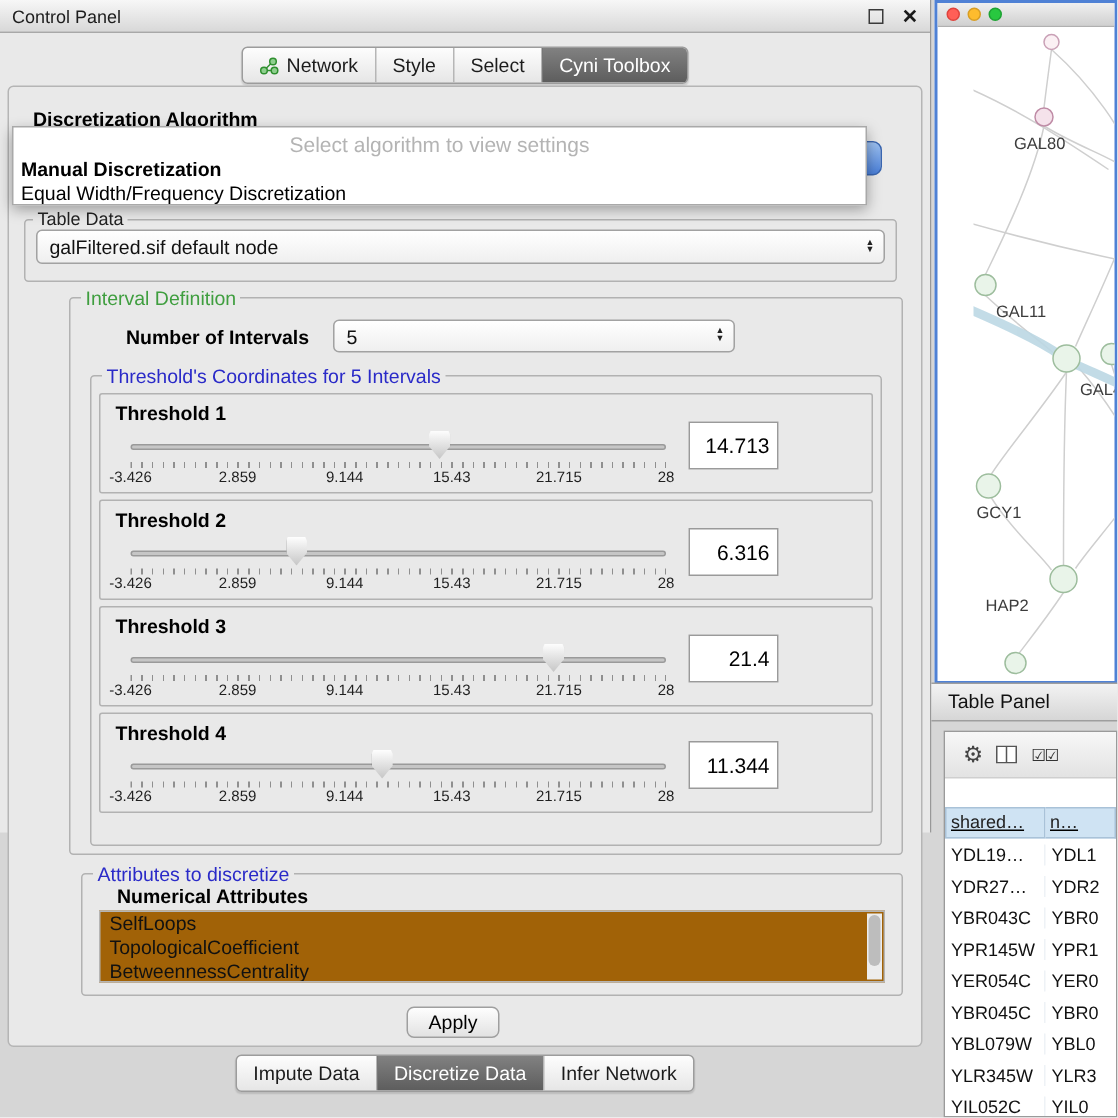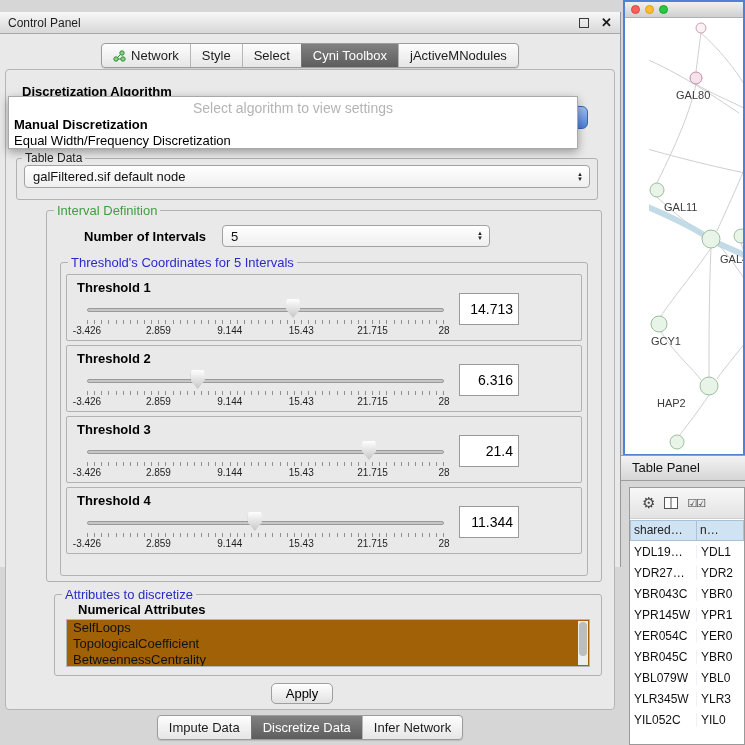--- a/index.html
+++ b/index.html
@@ -1,20 +1,20 @@
 <!DOCTYPE html>
 <html><head>
 <meta charset="utf-8">
 <style>
   html,body{margin:0;padding:0;}
   body{font-family:"Liberation Sans",sans-serif;}
   .stage{position:relative;width:745px;height:745px;background:#d6d6d6;overflow:hidden;}
 
   
-  .cp{position:absolute;left:0;top:12px;width:621px;height:555px;background:#e9e9e9;border-right:1px solid #989898;box-sizing:border-box;}
+  .cp{position:absolute;left:0;top:0;width:621px;height:555px;background:#e9e9e9;border-right:1px solid #989898;box-sizing:border-box;}
   .cp-titlebar{position:absolute;left:0;top:0;right:0;height:22px;background:linear-gradient(#f7f7f7,#d8d8d8);border-bottom:1px solid #a8a8a8;display:flex;align-items:center;padding:0 8px;box-sizing:border-box;font-size:12px;color:#1d1d1d;}
   .cp-title{flex:1;}
   .float-icon{width:8px;height:8px;border:1.5px solid #3a3a3a;display:inline-block;margin-right:12px;}
   .close-x{font-size:13px;font-weight:bold;color:#1a1a1a;}
 
   .tabbar{position:absolute;top:31px;left:0;right:0;display:flex;justify-content:center;}
   .seg{display:flex;border:1px solid #9c9c9c;border-radius:4px;overflow:hidden;background:linear-gradient(#fdfdfd,#e6e6e6);box-shadow:0 1px 1px rgba(0,0,0,.12);}
   .seg-item{padding:4px 11px;font-size:13px;color:#1c1c1c;border-left:1px solid #b6b6b6;display:flex;align-items:center;gap:5px;white-space:nowrap;}
   .seg-item:first-child{border-left:none;}
   .seg-item.selected{background:linear-gradient(#818181,#5d5d5d);color:#fff;border-left-color:#777;}
@@ -74,21 +74,21 @@
   .light.green{background:#28c840;border:1px solid #1da333;}
   .net-canvas{position:relative;margin-left:24px;}
   .net-canvas svg{display:block;}
 
   .table-panel-header{position:absolute;left:621px;top:455px;width:124px;height:26px;background:linear-gradient(#f3f3f3,#d6d6d6);border-top:1px solid #9e9e9e;border-bottom:1px solid #9e9e9e;box-sizing:border-box;font-size:13px;color:#111;line-height:24px;padding-left:11px;}
 
   .table-window{position:absolute;left:629px;top:487px;width:116px;height:258px;background:#fff;border:1px solid #9a9a9a;box-sizing:border-box;overflow:hidden;}
   .tw-toolbar{height:30px;background:linear-gradient(#f7f7f7,#e3e3e3);border-bottom:1px solid #cfcfcf;display:flex;align-items:center;gap:9px;padding-left:12px;}
   .gear{font-size:15px;color:#444;}
   .checks{font-size:11px;letter-spacing:-1px;color:#333;}
-  .tw-header{display:flex;height:21px;margin-top:1px;}
+  .tw-header{display:flex;height:21px;margin-top:19px;text-decoration:underline;}
   .tw-header .cell{background:#cfe3f3;border:1px solid #a9c2d8;font-size:12px;padding:2px 3px;box-sizing:border-box;color:#222;overflow:hidden;white-space:nowrap;}
   .tw-header .cell.c1{width:67px;}
   .tw-header .cell.c2{flex:1;border-left:none;}
   .tw-rows .row{display:flex;height:21px;font-size:12px;align-items:center;color:#111;}
   .tw-rows .c1{width:67px;padding-left:4px;box-sizing:border-box;border-right:1px solid #eef2f6;overflow:hidden;white-space:nowrap;}
   .tw-rows .c2{flex:1;padding-left:4px;overflow:hidden;white-space:nowrap;}
 </style>
 </head>
 <body>
 
@@ -115,23 +115,20 @@
           <span>Network</span>
         </div>
         <div class="seg-item">
           <span>Style</span>
         </div>
         <div class="seg-item">
           <span>Select</span>
         </div>
         <div class="seg-item selected">
           <span>Cyni Toolbox</span>
-        </div>
-        <div class="seg-item">
-          <span>jActiveMNodules</span>
         </div>
       </div>
     </div>
 
     <div class="cp-content"></div>
 
     <div class="algo-title">Discretization Algorithm</div>
     <div class="combo-frag"></div>
 
     <div class="algo-popup">

